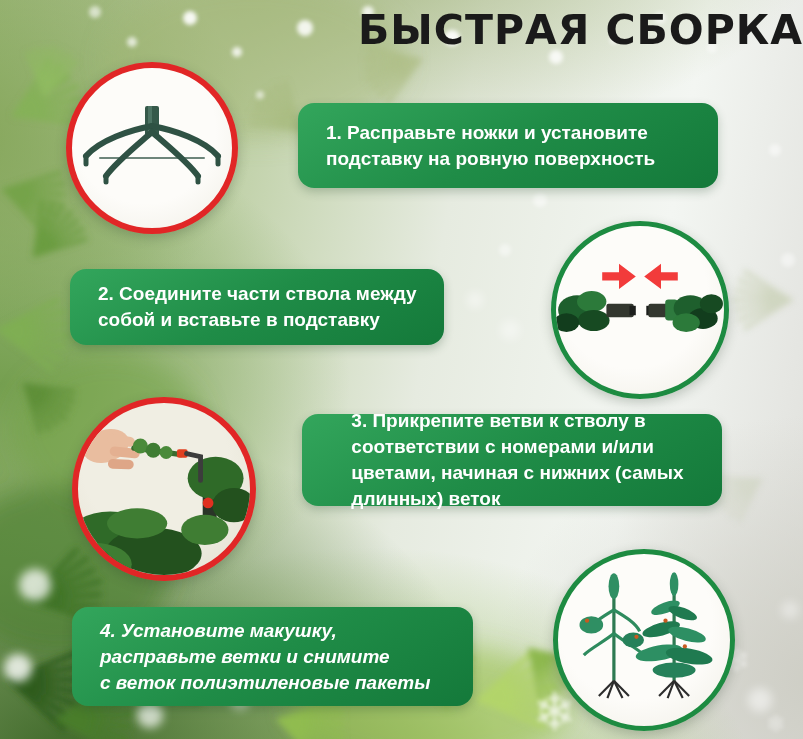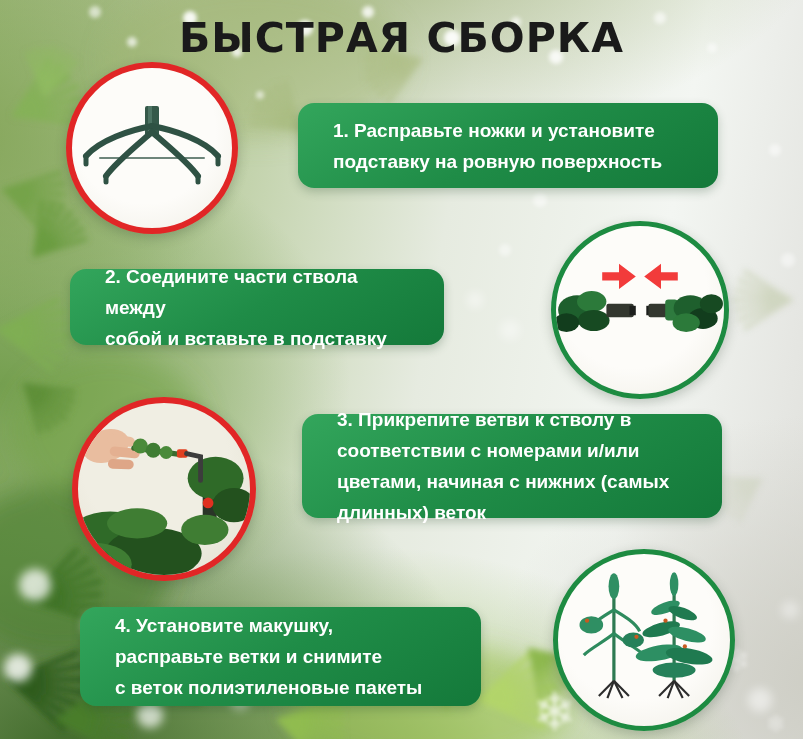--- a/index.html
+++ b/index.html
@@ -15,38 +15,38 @@
       radial-gradient(500px 380px at 0% 52%, rgba(112,156,74,.9), rgba(112,156,74,0) 70%),
       radial-gradient(600px 460px at 8% 102%, rgba(62,104,40,.98), rgba(62,104,40,0) 72%),
       radial-gradient(560px 380px at 46% 110%, rgba(142,182,82,.92), rgba(142,182,82,0) 70%),
       radial-gradient(640px 320px at 44% -12%, rgba(154,173,112,.85), rgba(154,173,112,0) 75%),
       radial-gradient(420px 340px at 102% 92%, rgba(205,205,196,.95), rgba(205,205,196,0) 78%),
       linear-gradient(100deg,#9eb97c 0%,#c0d1a8 28%,#e6ebe0 52%,#f3f6f2 76%,#dededa 100%);
   }
   .bg svg{position:absolute;inset:0;}
   
   .title{
-    position:absolute;top:6px;left:0;right:0;margin:8px;text-align:center;
+    position:absolute;top:6px;left:0;right:0;margin:0;text-align:right;
     font-family:"DejaVu Sans","Liberation Sans",sans-serif;
     font-size:41px;font-weight:bold;letter-spacing:1px;color:#1a1a1a;
   }
   
   .box{
     position:absolute;border-radius:16px;display:flex;align-items:center;
     background:linear-gradient(150deg,#33a65c 0%,#1f8c47 50%,#14793a 100%);
     box-shadow:0 4px 10px rgba(30,70,40,.25);
   }
   .box p{
-    margin:12px;padding:0 12px 0 23px;color:#ffffff;font-weight:bold;
-    font-size:19px;line-height:31px;white-space:pre-line;
+    margin:5px;padding:0 12px 0 23px;color:#ffffff;font-weight:bold;
+    font-size:19px;line-height:26px;white-space:pre-line;
   }
   .b1{left:298px;top:103px;width:420px;height:85px;}
   .b2{left:70px;top:269px;width:374px;height:76px;}
-  .b3{left:302px;top:414px;width:420px;height:104px;}
-  .b4{left:80px;top:607px;width:401px;height:99px;}
+  .b3{left:302px;top:414px;width:420px;height:92px;justify-content:center;}
+  .b4{left:72px;top:607px;width:401px;height:99px;font-style:italic;}
   
   .circle{
     position:absolute;border-radius:50%;overflow:hidden;
     background:radial-gradient(circle at 45% 40%, #fdfcf9 55%, #efede4 100%);
     box-shadow:0 4px 12px rgba(40,60,40,.25);
   }
   .circle svg{display:block;width:100%;height:100%;}
   .red-ring{border:6px solid #e12626;}
   .green-ring{border:5px solid #1d8b41;}
   .c1{left:66px;top:62px;width:160px;height:160px;}

